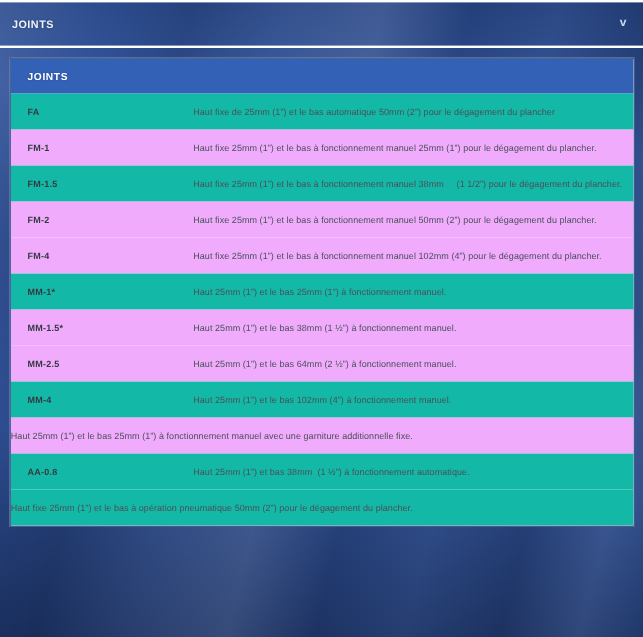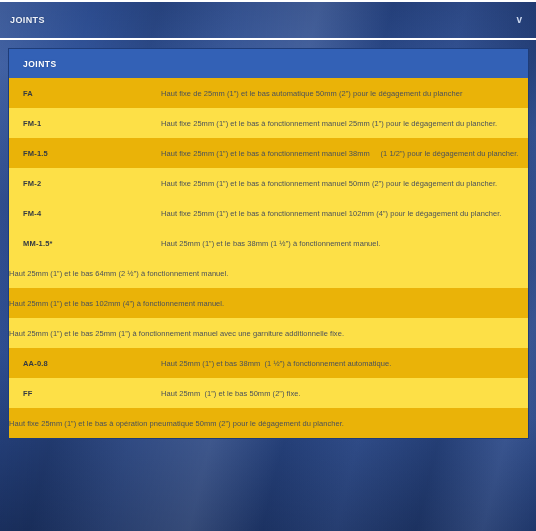--- a/index.html
+++ b/index.html
@@ -87,24 +87,24 @@
     font-size: 8.5px;
     font-weight: bold;
     letter-spacing: 0.5px;
     text-shadow: 0 0 2px rgba(0,0,0,0.18);
   }
 
   .t-row {
     display: flex;
     align-items: center;
     height: 30px;
-    background: #fde047;
+    background: #f0abfc;
   }
   .t-row.alt {
-    background: #eab308;
+    background: #14b8a6;
   }
   .t-code {
     width: 152px;
     flex: 0 0 152px;
     box-sizing: border-box;
     padding-left: 14px;
     font-size: 7.5px;
     font-weight: bold;
     color: #343a42;
     letter-spacing: 0.2px;
@@ -150,39 +150,41 @@
         <div class="t-desc">Haut fixe 25mm (1”) et le bas à fonctionnement manuel 38mm     (1 1/2”) pour le dégagement du plancher.</div>
       </div>
       <div class="t-row">
         <div class="t-code">FM-2</div>
         <div class="t-desc">Haut fixe 25mm (1”) et le bas à fonctionnement manuel 50mm (2”) pour le dégagement du plancher.</div>
       </div>
       <div class="t-row">
         <div class="t-code">FM-4</div>
         <div class="t-desc">Haut fixe 25mm (1”) et le bas à fonctionnement manuel 102mm (4”) pour le dégagement du plancher.</div>
       </div>
+      <div class="t-row alt">
+        <div class="t-code">MM-1*</div>
+        <div class="t-desc">Haut 25mm (1”) et le bas 25mm (1”) à fonctionnement manuel.</div>
+      </div>
       <div class="t-row">
         <div class="t-code">MM-1.5*</div>
         <div class="t-desc">Haut 25mm (1”) et le bas 38mm (1 ½”) à fonctionnement manuel.</div>
       </div>
       <div class="t-row">
+        <div class="t-code">MM-2.5</div>
         <div class="t-desc">Haut 25mm (1”) et le bas 64mm (2 ½”) à fonctionnement manuel.</div>
       </div>
       <div class="t-row alt">
+        <div class="t-code">MM-4</div>
         <div class="t-desc">Haut 25mm (1”) et le bas 102mm (4”) à fonctionnement manuel.</div>
       </div>
       <div class="t-row">
         <div class="t-desc">Haut 25mm (1”) et le bas 25mm (1”) à fonctionnement manuel avec une garniture additionnelle fixe.</div>
       </div>
       <div class="t-row alt">
         <div class="t-code">AA-0.8</div>
         <div class="t-desc">Haut 25mm (1”) et bas 38mm  (1 ½”) à fonctionnement automatique.</div>
       </div>
-      <div class="t-row">
-        <div class="t-code">FF</div>
-        <div class="t-desc">Haut 25mm  (1”) et le bas 50mm (2”) fixe.</div>
-      </div>
       <div class="t-row alt">
         <div class="t-desc">Haut fixe 25mm (1”) et le bas à opération pneumatique 50mm (2”) pour le dégagement du plancher.</div>
       </div>
     </div>
 
 </div>
 
 </body></html>

